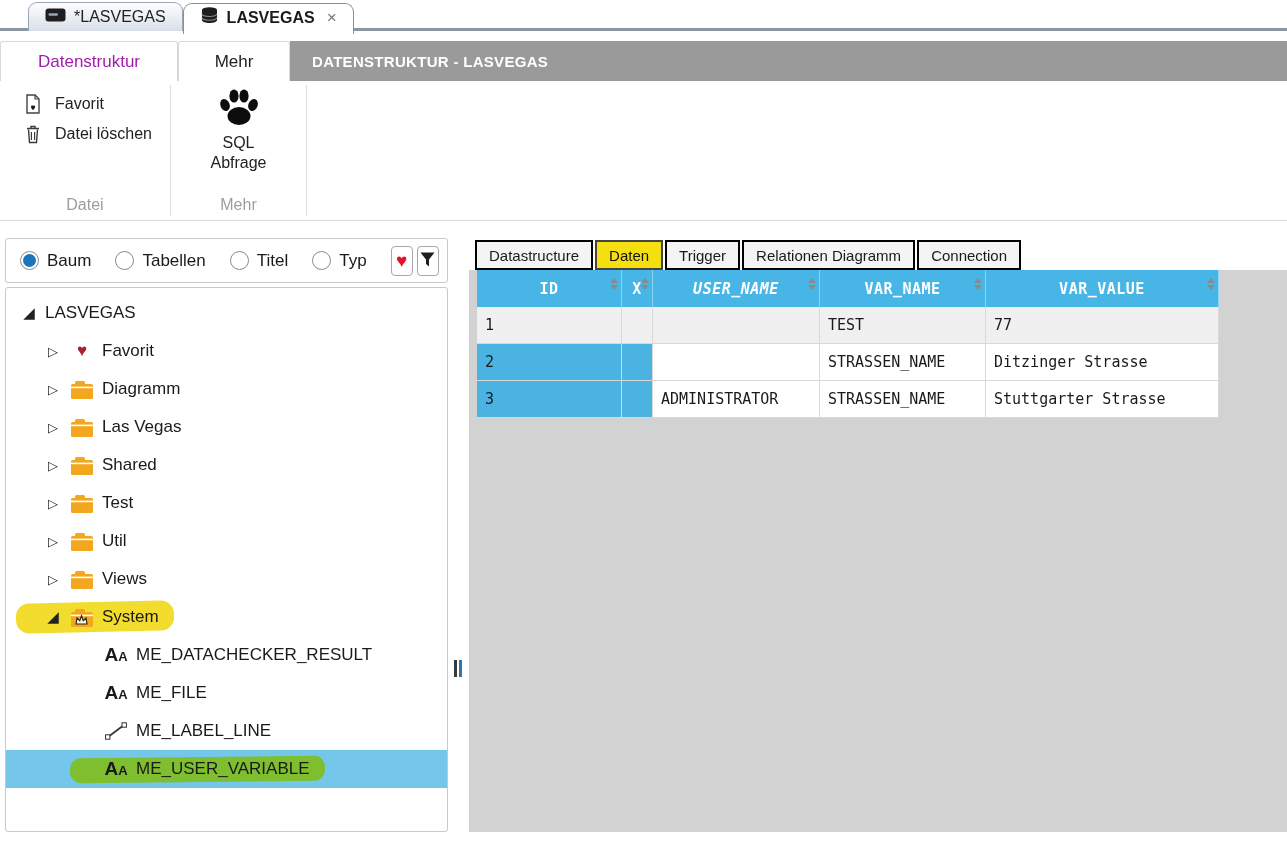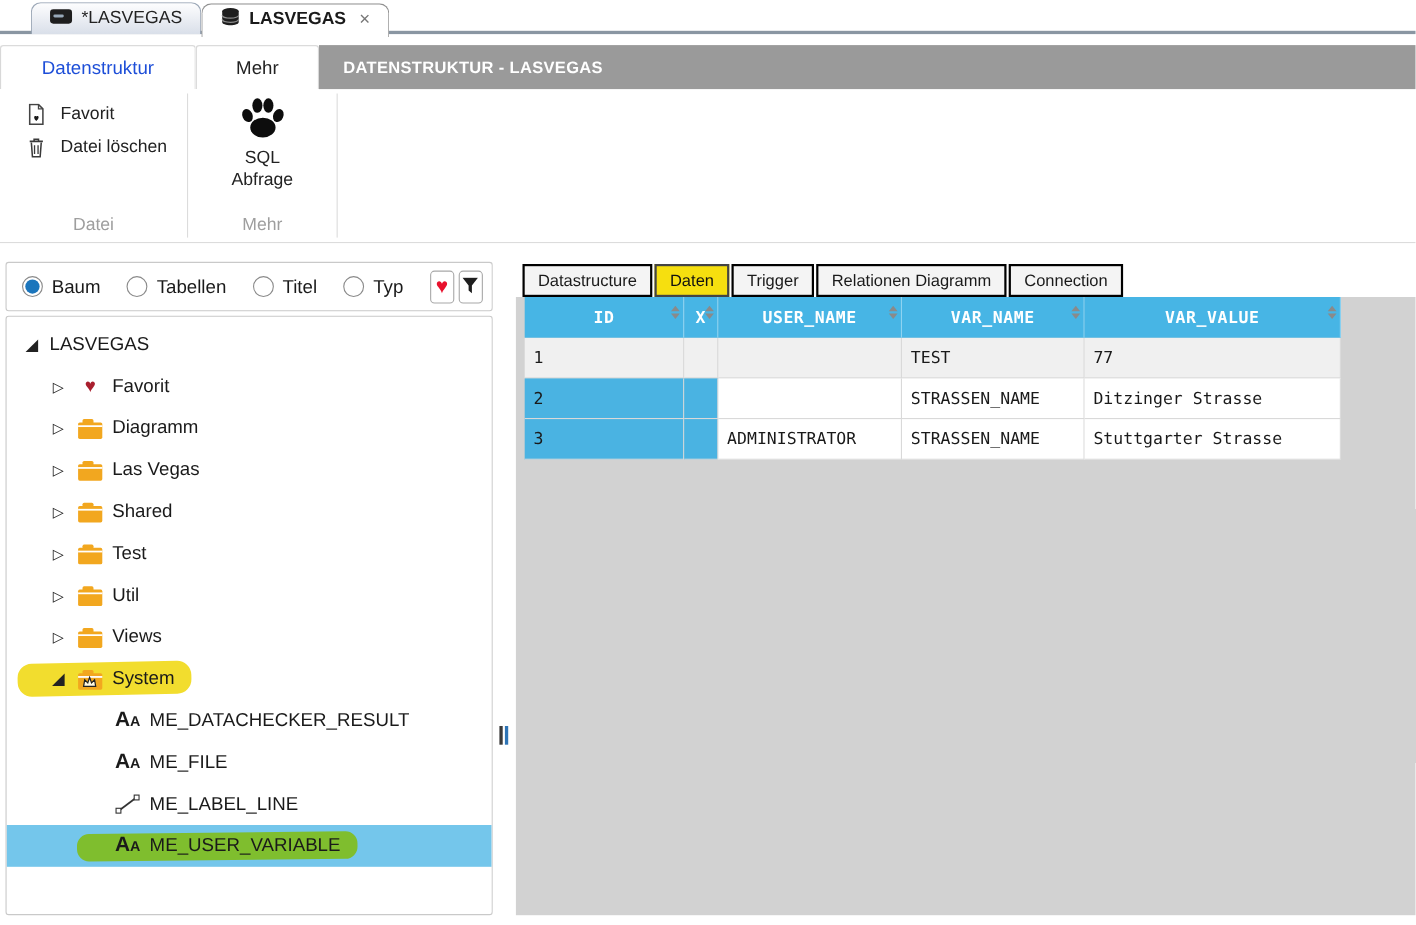--- a/index.html
+++ b/index.html
@@ -12,21 +12,21 @@
   .doctab { display:flex; align-items:center; gap:8px; height:29px; padding:0 16px;
             border-radius:9px 9px 0 0; font-size:16px; cursor:default; position:relative; }
   .doctab.inactive { background:linear-gradient(#fdfdfe,#d9dfe9); border:1px solid #9aa6b6; border-bottom:none; color:#222; }
   .doctab.active { background:#fff; border:1px solid #8f8f8f; border-bottom:none; font-weight:bold; z-index:2; height:31px; margin-bottom:-3px; padding-bottom:3px; }
   .doctab .close { color:#777; font-weight:normal; font-size:17px; margin-left:4px; }
 
   
   .ribbon-tabrow { display:flex; margin-top:10px; height:40px; align-items:stretch; }
   .ribbon-tab { display:flex; align-items:center; justify-content:center; font-size:17px;
                 background:#fff; border:1px solid #d8d8d8; border-bottom:none; border-radius:3px 3px 0 0; }
-  .ribbon-tab.active { color:#1d4ed8; width:178px;text-align:center; }
+  .ribbon-tab.active { color:#a21caf; width:178px;text-align:center; }
   .ribbon-tab.plain { color:#222; width:112px; }
   .ribbon-titleband { flex:1; background:#9a9a9a; color:#fff; font-weight:bold; font-size:15px;
                       display:flex; align-items:center; padding-left:22px; letter-spacing:.3px; }
   .ribbon-body { height:140px; background:#fff; border-bottom:1px solid #dcdcdc; display:flex; }
   .rgroup { display:flex; flex-direction:column; }
   .rgroup.datei { width:170px; padding:8px 0 0 20px; }
   .rgroup.mehr  { width:135px; align-items:center; padding-top:6px; }
   .ritem { display:flex; align-items:center; gap:9px; height:30px; font-size:16px; color:#222; cursor:default; }
   .group-label { margin-top:auto; text-align:center; color:#9e9e9e; font-size:16px; padding-bottom:6px; }
   .rgroup.datei .group-label { margin-left:-20px; }
@@ -83,21 +83,21 @@
                   position:relative; border-right:1px solid #8ed3f1; letter-spacing:.5px; }
   table.grid td { height:37px; background:#fff; padding:0 8px; border-right:1px solid #d9d9d9;
                   border-bottom:1px solid #d9d9d9; white-space:nowrap; }
   table.grid tr.even td { background:#f0f0f0; }
   table.grid td.selcell { background:#4ab3e2; }
   .sort { position:absolute; right:3px; top:8px; display:flex; flex-direction:column; gap:2px; }
   .sort i { display:block; width:0; height:0; border-left:4px solid transparent; border-right:4px solid transparent; }
   .sort .up { border-bottom:5px solid #8a8a8a; }
   .sort .dn { border-top:5px solid #8a8a8a; }
 
-  .col-id{width:145px;} .col-x{width:31px;} .col-un{width:167px;} .col-vn{width:166px;} .col-vv{width:233px;}
+  .col-id{width:145px;} .col-x{width:31px;} .col-un{width:167px;font-style:italic;} .col-vn{width:166px;} .col-vv{width:233px;}
   td.c-id{padding-left:6px;}
 </style>
 </head>
 <body>
 
 <div class="doctab-bar">
   <div class="doctabs" id="doc-tabs">
       <div class="doctab inactive">
         <span><svg width="21" height="14" viewBox="0 0 21 14">
             <rect x="0.5" y="0.5" width="20" height="13" rx="3" fill="#1e1e1e"></rect>

